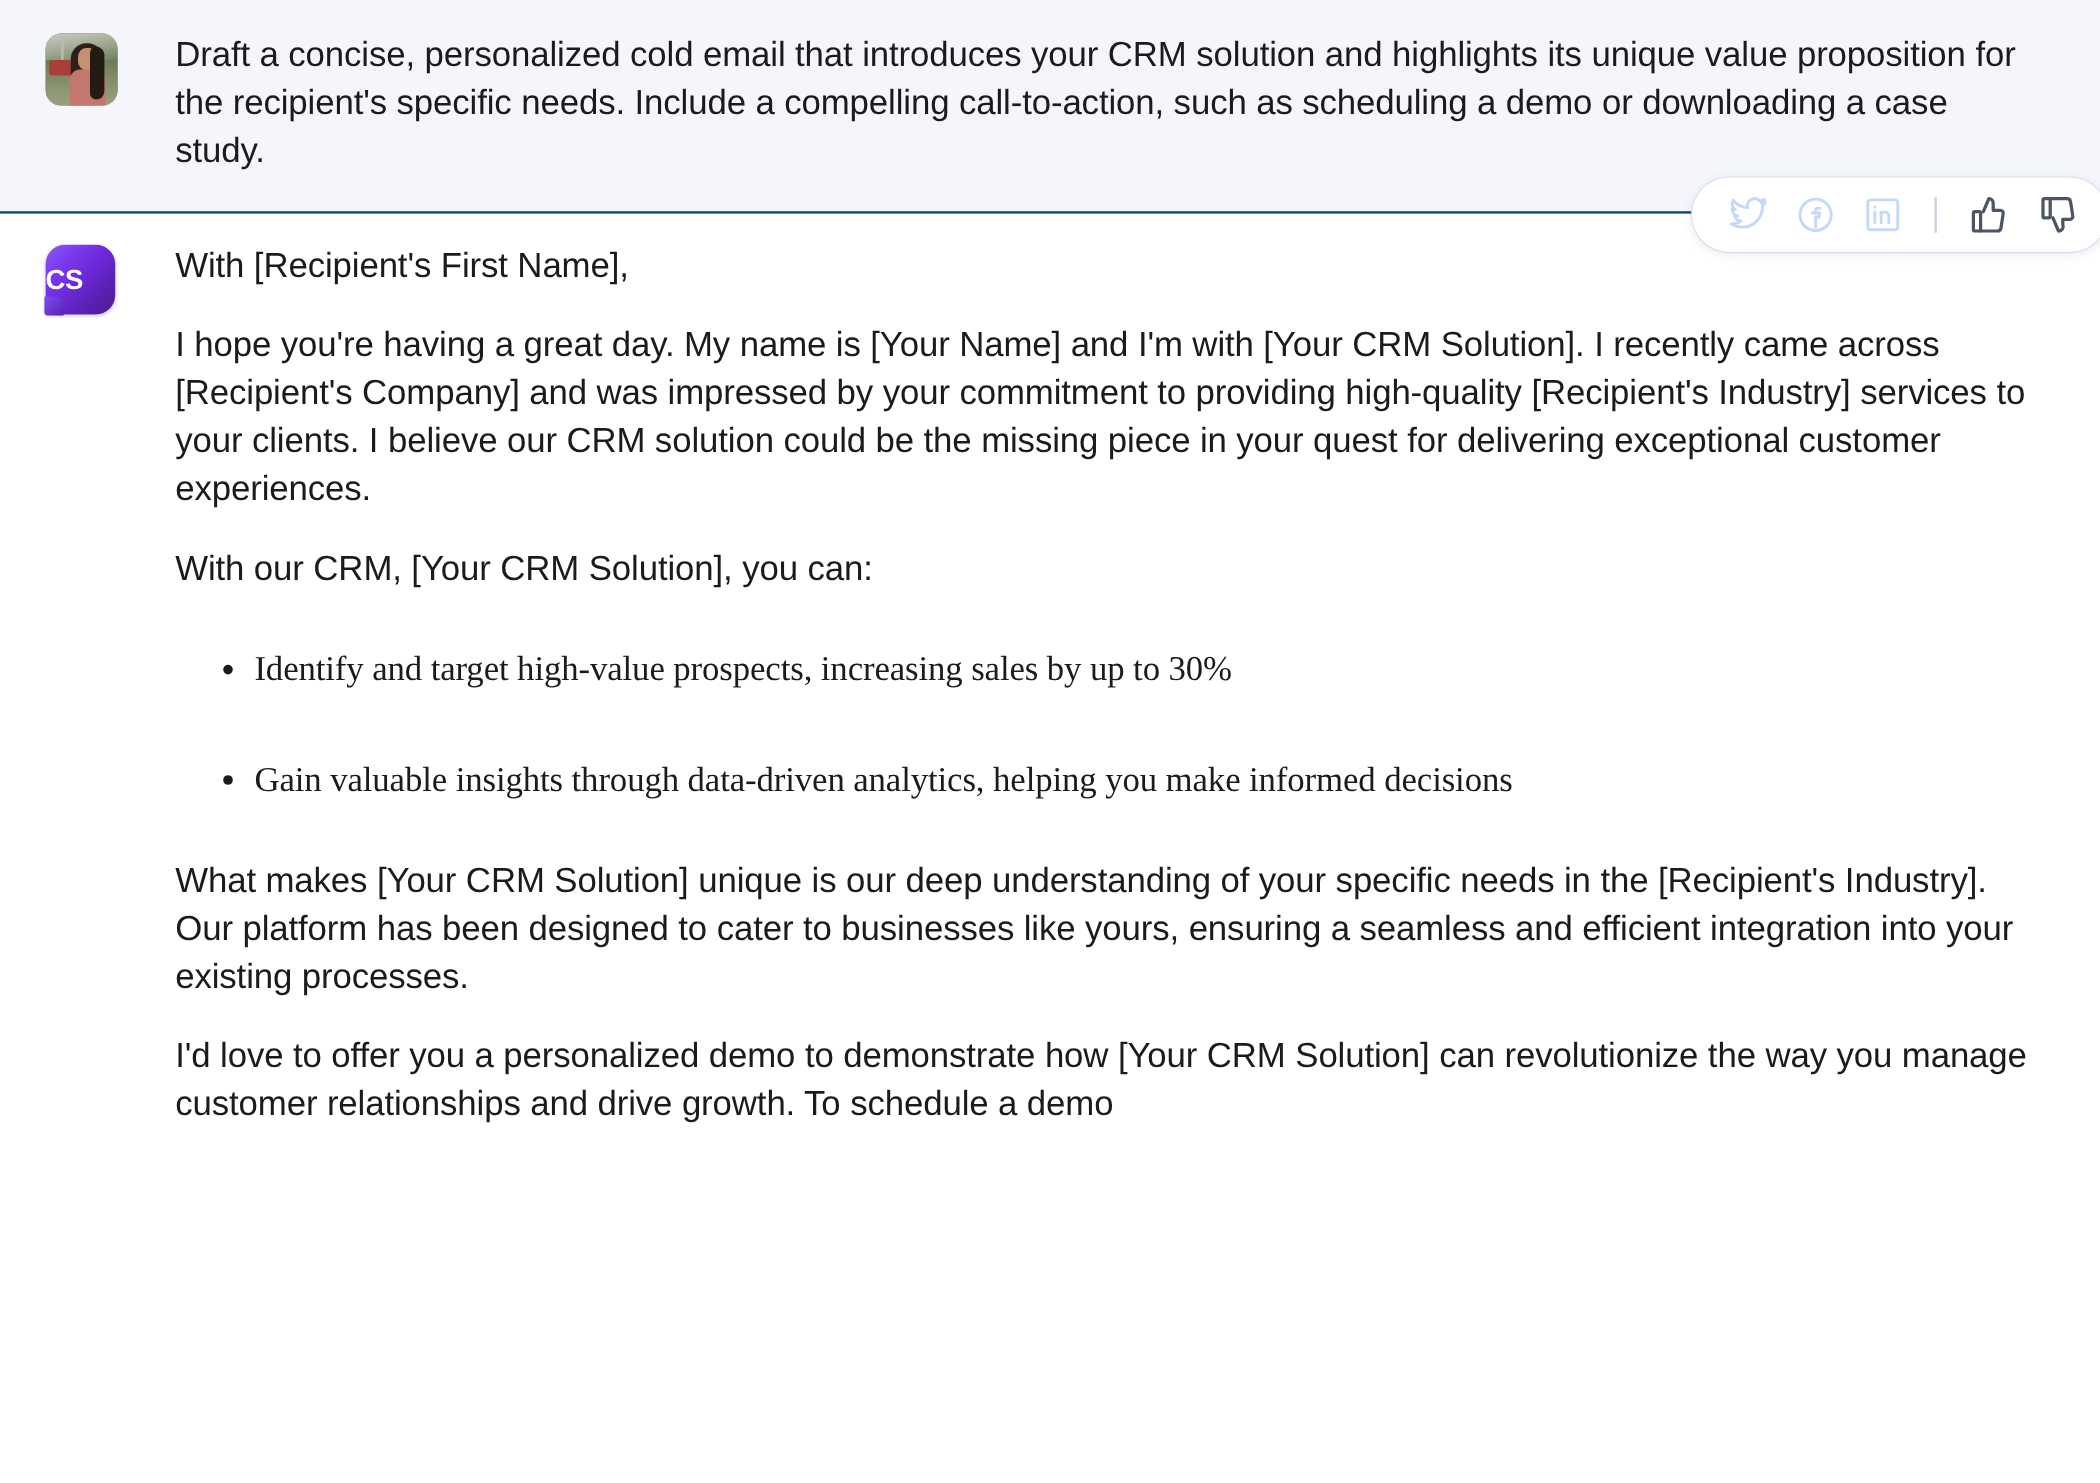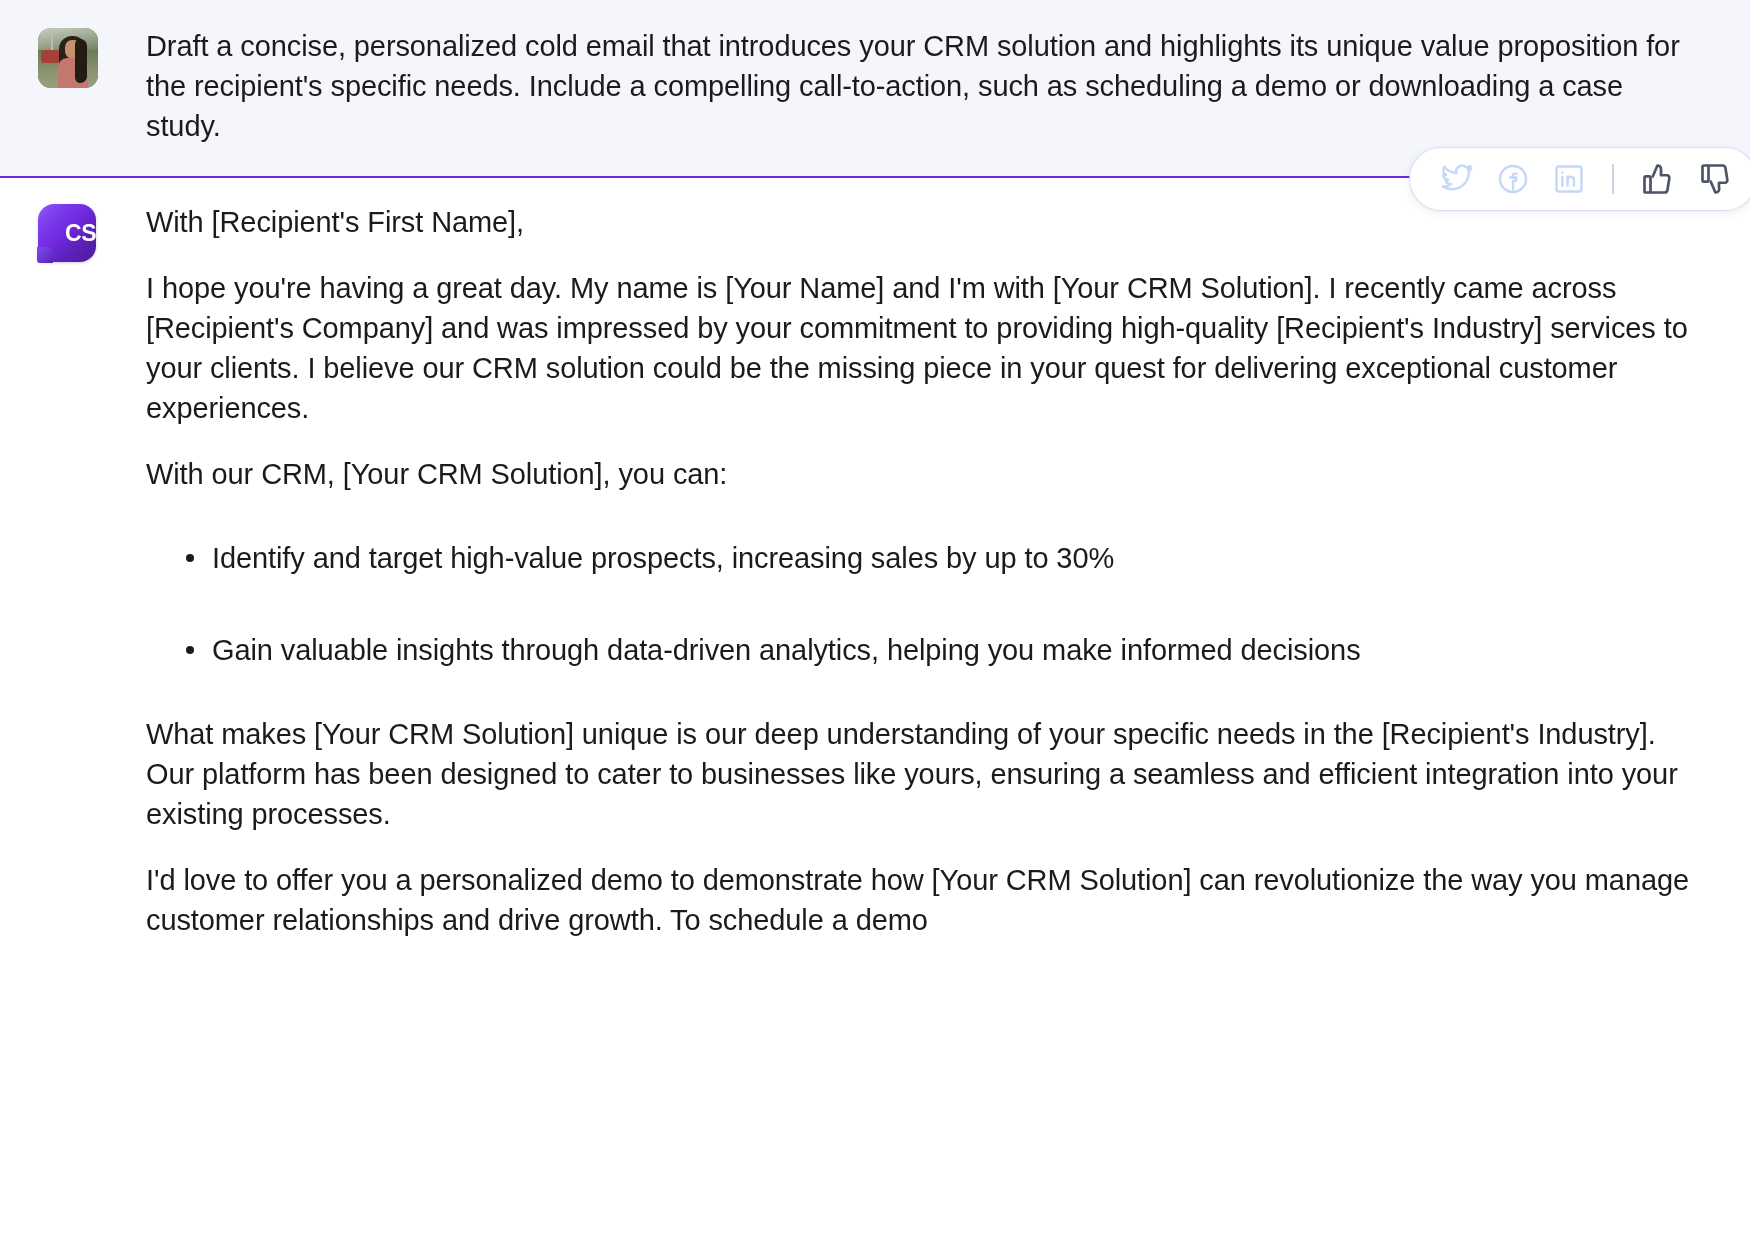--- a/index.html
+++ b/index.html
@@ -9,21 +9,21 @@
     background: #ffffff;
     font-family: "Liberation Sans", sans-serif;
     overflow: hidden;
   }
 
   .chat { width: 1750px; position: relative; }
 
   
   .turn-user {
     background: #f4f6fc;
-    border-bottom: 2px solid #6d28d9;
+    border-bottom: 2px solid #0c4a6e;
     padding: 26px 40px 30px 38px;
     display: flex;
     align-items: flex-start;
     position: relative;
   }
   .turn-assistant {
     background: #ffffff;
     padding: 24px 40px 0 38px;
     display: flex;
     align-items: flex-start;
@@ -68,21 +68,21 @@
   }
   .avatar-photo .hair-front {
     position: absolute; left: 37px; top: 11px; width: 12px; height: 44px;
     background: #241b14; border-radius: 6px 8px 8px 6px;
   }
 
   .avatar-logo {
     width: 58px; height: 58px;
     background: linear-gradient(135deg,#8b5cf6 0%, #7c3aed 25%, #6d28d9 50%, #5b21b6 72%, #4c1d95 100%);
     border-radius: 16px 16px 16px 3px;
-    display: flex; align-items: center; justify-content: flex-end;
+    display: flex; align-items: center; justify-content: flex-start;
     position: relative;
     box-shadow: 0 1px 3px rgba(80,40,160,.25);
   }
   .avatar-logo::before {
     content:"";
     position:absolute; left:-1px; bottom:-1px; width:16px; height:16px;
     background: linear-gradient(135deg,#7b4ff0 0%, #5b21b6 100%);
     border-radius: 0 6px 0 3px;
   }
   .avatar-logo .cs {
@@ -101,20 +101,21 @@
     color: #1b1b1f;
     letter-spacing: -0.1px;
   }
   .msg p:last-child { margin-bottom: 0; }
   .turn-user .msg p { margin-bottom: 0; }
 
   .msg ul {
     margin: 44px 0 44px 0;
     padding: 0 0 0 66px;
     list-style: none;
+    font-family: Liberation Serif, serif;
   }
   .msg ul li {
     position: relative;
     font-size: 29px;
     line-height: 1.38;
     color: #1b1b1f;
     margin-bottom: 52px;
     letter-spacing: -0.1px;
   }
   .msg ul li:last-child { margin-bottom: 0; margin-top: 44px; }

